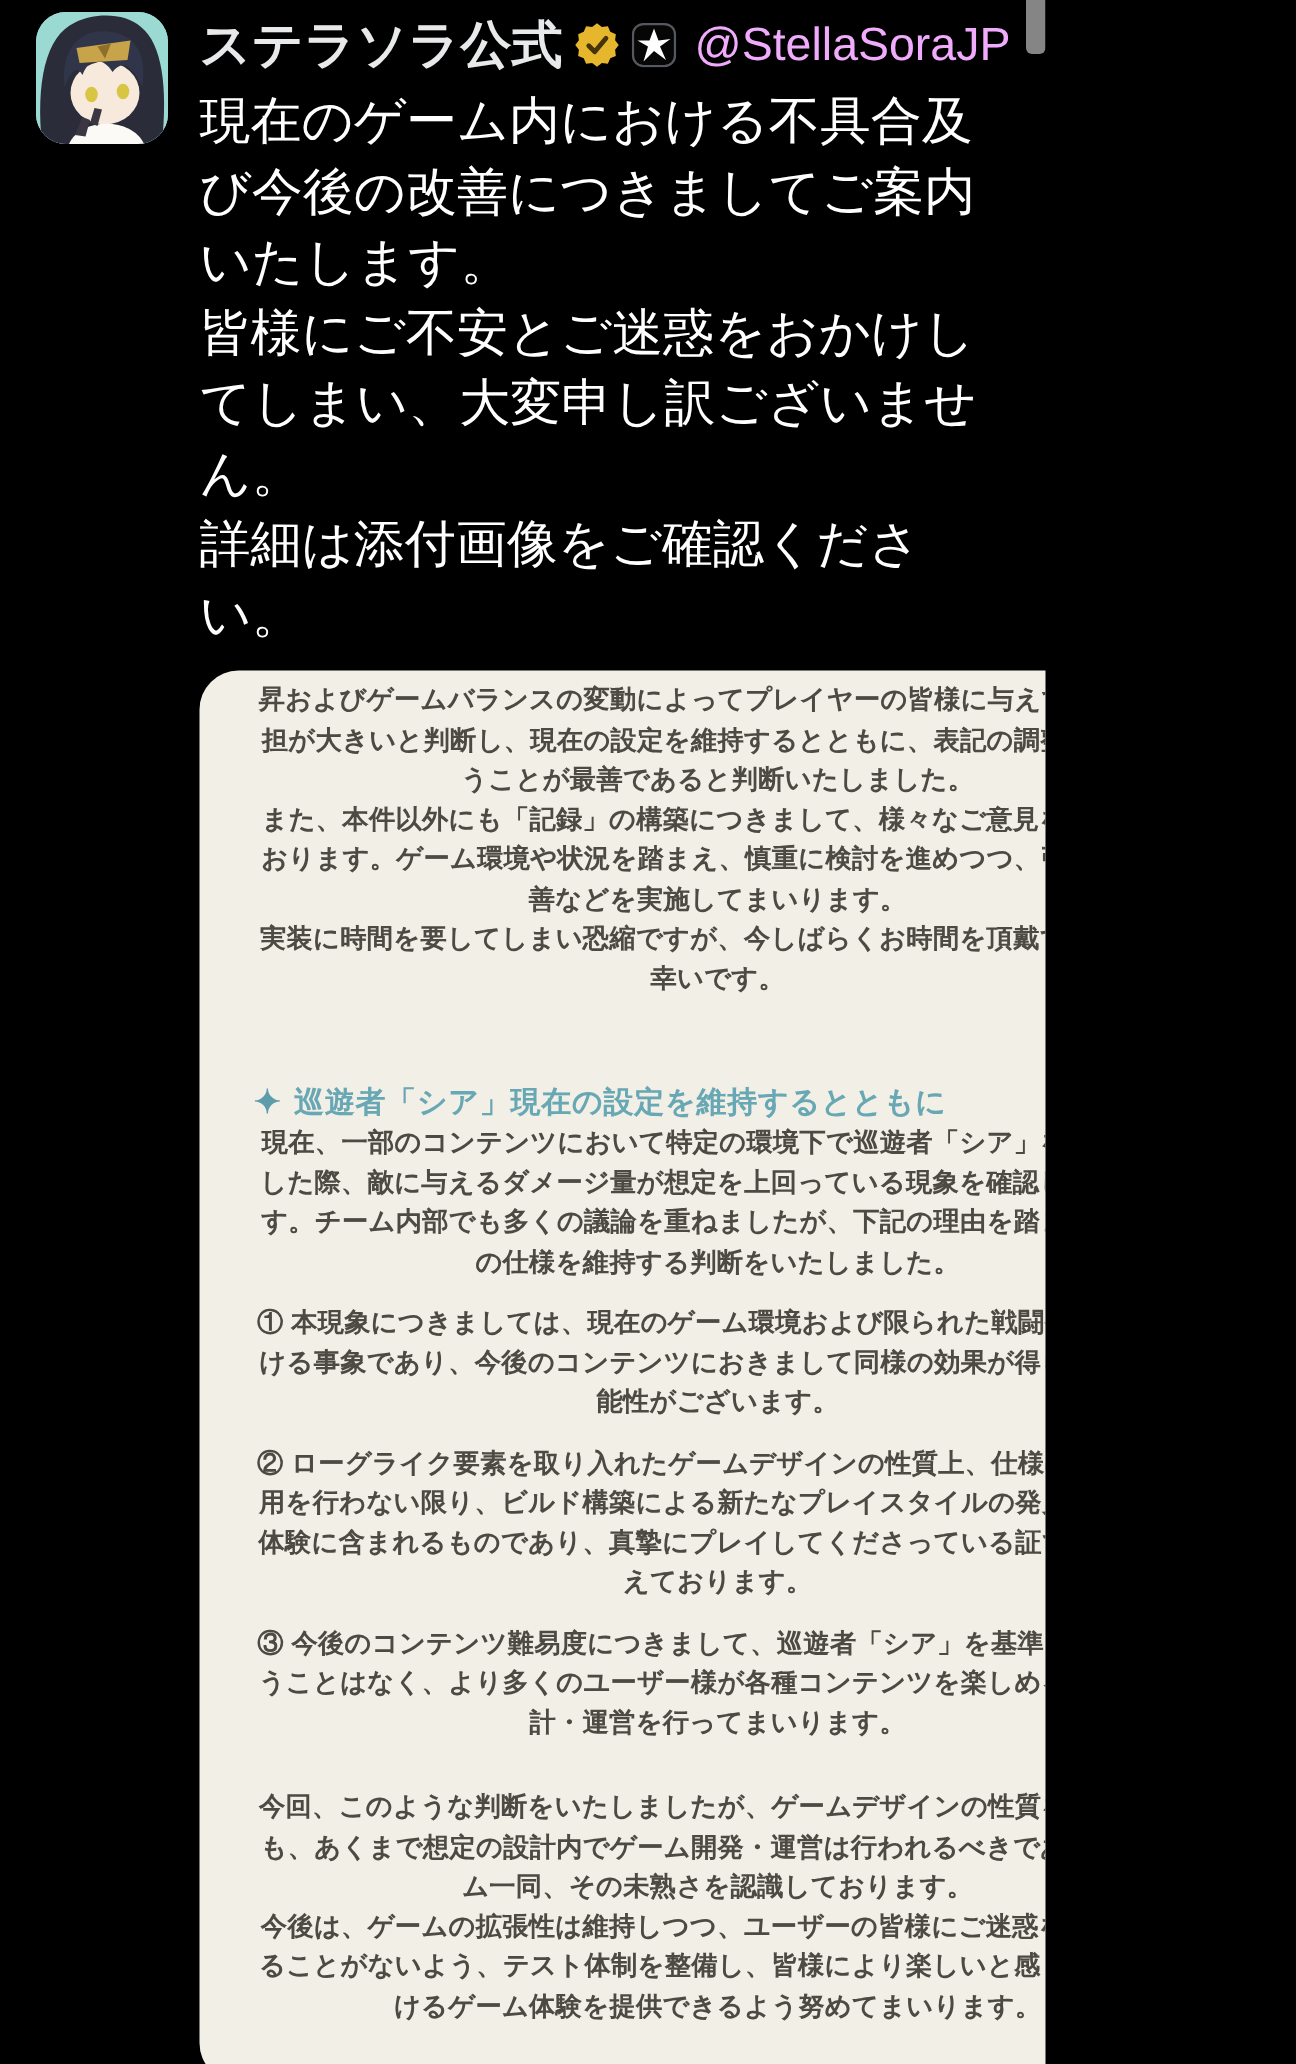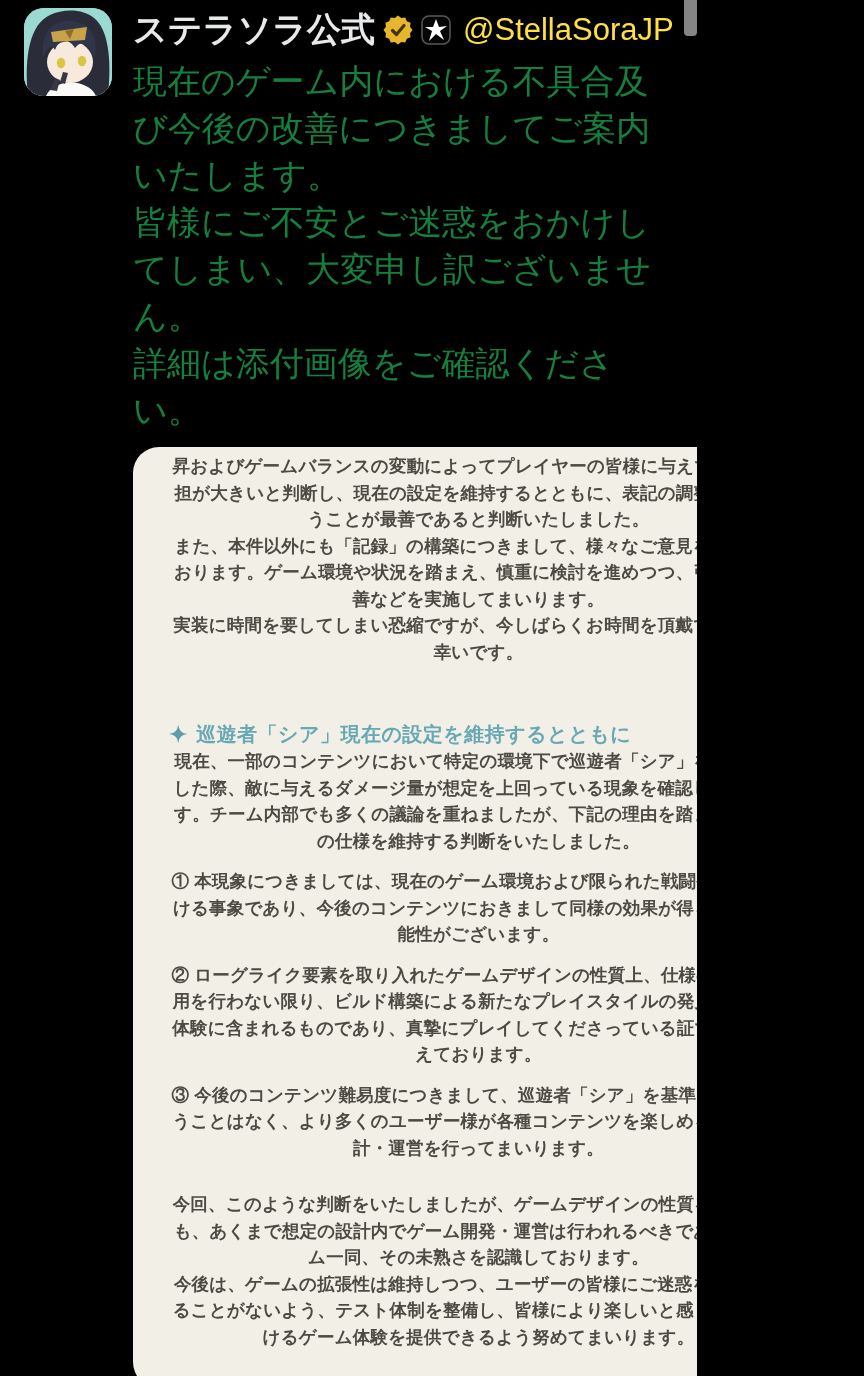--- a/index.html
+++ b/index.html
@@ -12,28 +12,28 @@
     background:#858585;border-radius:0 0 4px 4px;z-index:5;
   }
   .tweet{display:flex;padding:8px 26px 0 24px;}
   .avatar-col{width:109px;flex:0 0 109px;}
   .avatar{width:88px;height:88px;border-radius:20px;overflow:hidden;background:#9bdad3;}
   .avatar svg{display:block;}
   .content-col{flex:1;min-width:0;}
   .header-row{display:flex;align-items:center;height:44px;}
   .display-name{font-size:34px;font-weight:700;color:#e7e9ea;white-space:nowrap;}
   .badge{display:inline-flex;margin-left:8px;flex:0 0 auto;}
-  .handle{margin-left:12px;font-size:31px;color:#fde047;white-space:nowrap;}
+  .handle{margin-left:12px;font-size:31px;color:#f0abfc;white-space:nowrap;}
   .sep{margin:0 8px;font-size:31px;color:#7b8087;}
   .time{font-size:31px;color:#d946ef;white-space:nowrap;}
   .kebab{margin-left:auto;display:flex;flex-direction:column;gap:6px;padding:4px 6px;cursor:pointer;}
   .kebab i{width:5px;height:5px;border-radius:50%;background:#999ea4;display:block;}
   .tweet-text{
     margin:6px 0 0 0;white-space:pre-line;font-size:34px;line-height:47px;
-    color:#15803d;font-weight:400;letter-spacing:0px;
+    color:#ffffff;font-weight:400;letter-spacing:0px;
   }
   .tweet-note{margin-top:47px;}
   .media-card{
     position:relative;margin-top:13px;width:701px;height:941px;box-sizing:border-box;
     background:#f2efe6;border-radius:26px;overflow:hidden;
     padding:6px 46px 0 36px;cursor:pointer;
   }
   .card-p{
     margin:0;color:#4d4a44;font-size:17.5px;line-height:26.5px;
     font-weight:600;white-space:pre-line;letter-spacing:0.2px;text-align:center;

